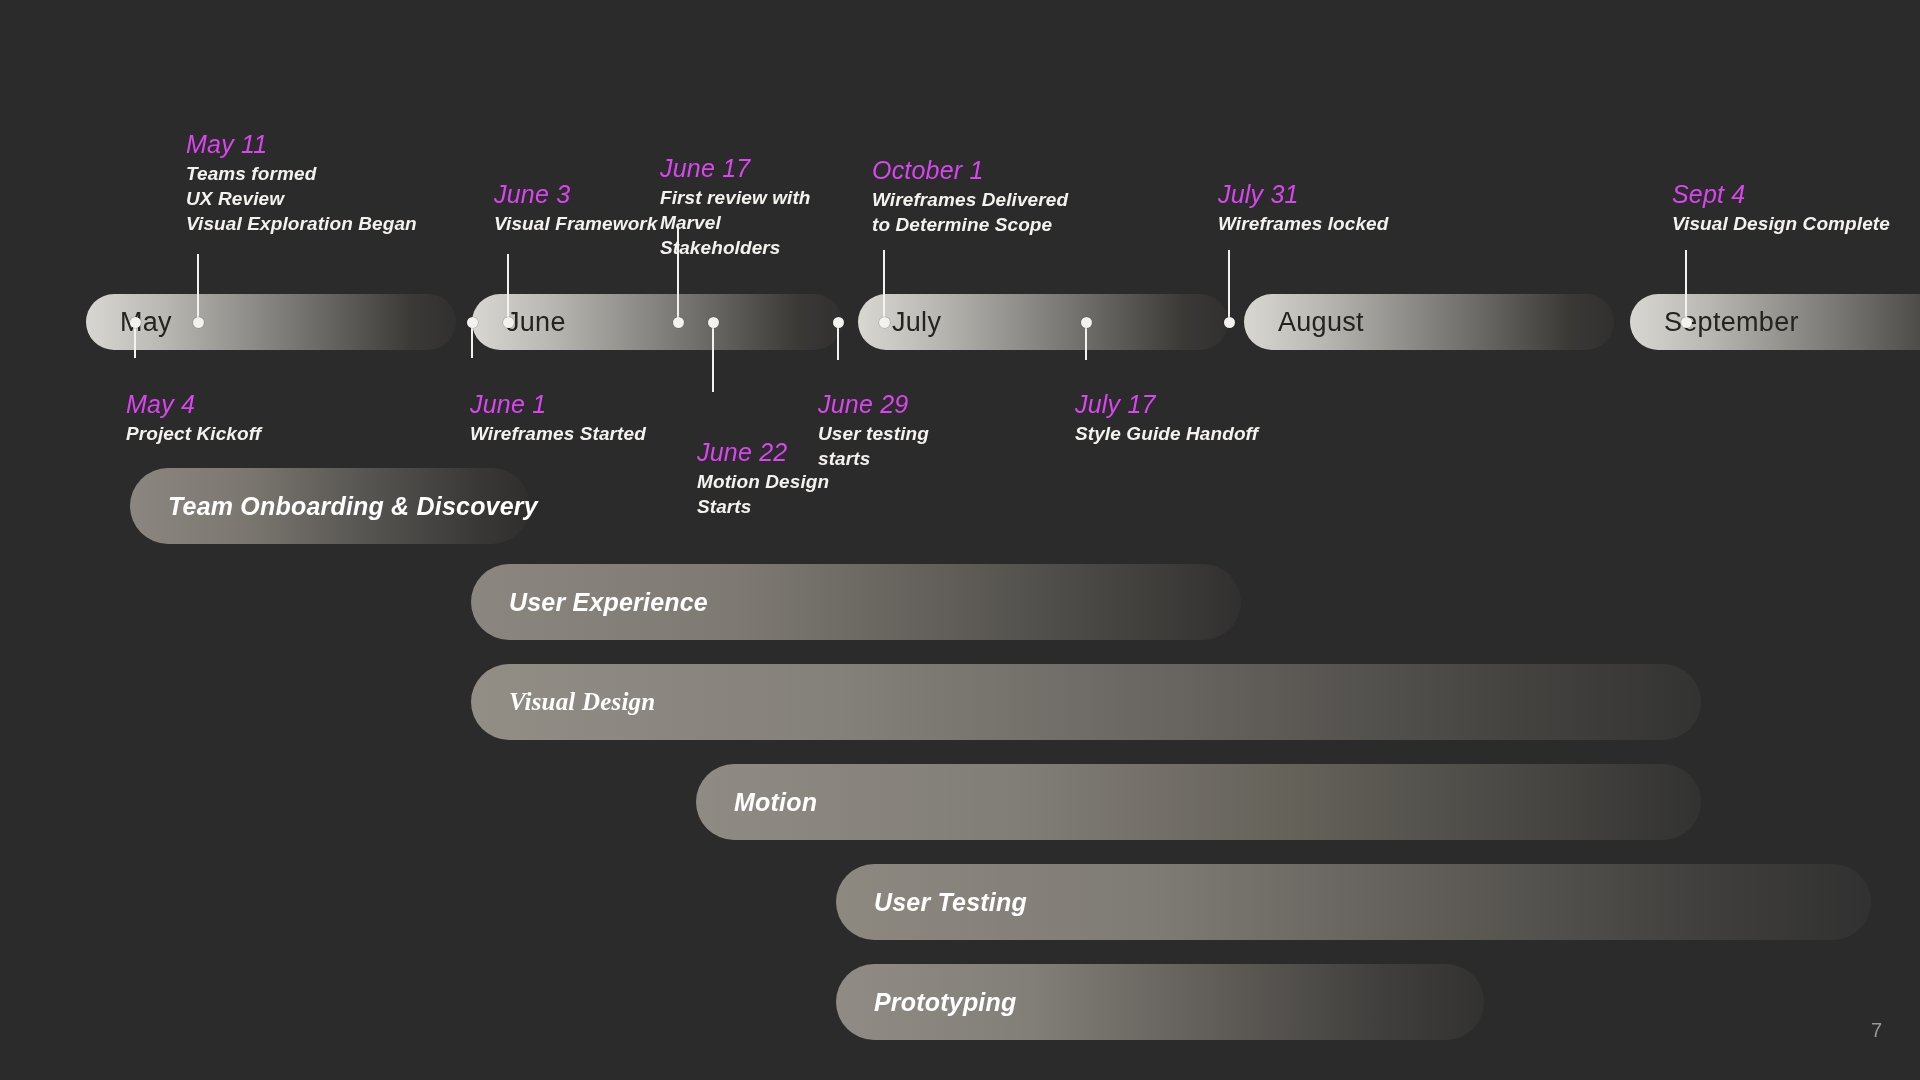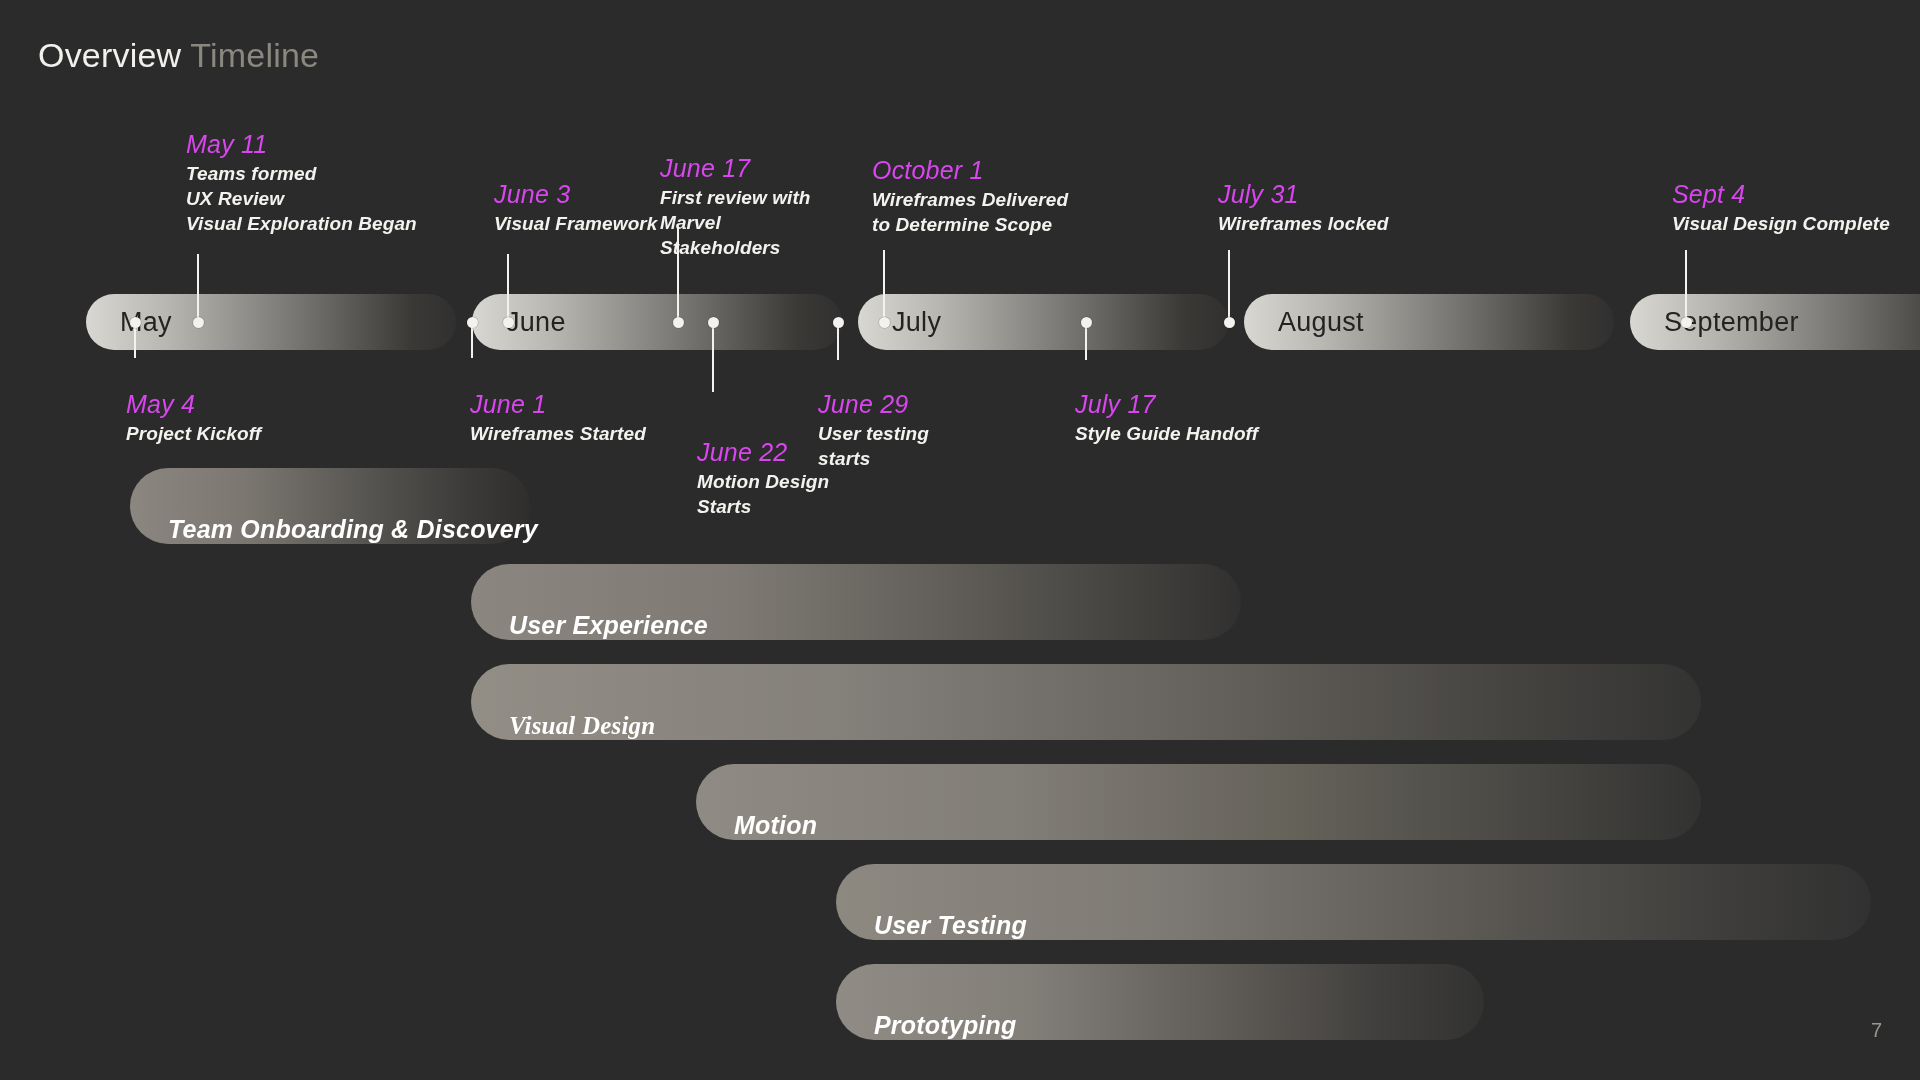--- a/index.html
+++ b/index.html
@@ -58,42 +58,38 @@
     color:#d946ef; line-height:1.32; letter-spacing:.2px;
   }
   .callout .c-line {
     font-style:italic; font-weight:700; font-size:19px;
     color:#f4f2ee; line-height:1.32; letter-spacing:.1px;
   }
 
   
   .ws-bar {
     position:absolute; height:76px; border-radius:38px;
-    display:flex; align-items:flex-end;
+    display:flex; align-items:center;
   }
   .ws-bar span {
     margin-left:38px; font-size:25px; font-style:italic; font-weight:700;
     color:#ffffff; letter-spacing:.2px; white-space:nowrap;
   }
   .ws-a { background:linear-gradient(90deg,#8b8780 0%,#7c7871 28%,#565451 60%,#3a3937 86%,#2f2e2d 100%); }
   .ws-b { background:linear-gradient(90deg,#8b8780 0%,#7e7a73 34%,#615e59 62%,#403f3c 88%,#313030 100%); }
   .ws-c { background:linear-gradient(90deg,#928e86 0%,#84807a 30%,#67645f 58%,#464441 84%,#333332 100%);font-family:Liberation Serif, serif; }
   .ws-d { background:linear-gradient(90deg,#8f8b84 0%,#817d77 32%,#646159 60%,#444340 86%,#323231 100%); }
   .ws-e { background:linear-gradient(90deg,#8d8981 0%,#7f7b75 30%,#605d58 58%,#403f3d 84%,#313131 100%); }
   .ws-f { background:linear-gradient(90deg,#908c85 0%,#827e78 30%,#615e59 58%,#413f3d 84%,#323231 100%); }
 </style>
 </head>
 <body>
 
 <div id="stage">
 
-  <div class="title">
-    <span class="t-strong">Overview</span>
-    <span class="t-soft">Timeline</span>
-  </div>
 
   <div class="month-track">
       <div class="month-bar" style="left: 86px; width: 370px;">
         <span>May</span>
       </div>
       <div class="month-bar" style="left: 472px; width: 370px;">
         <span>June</span>
       </div>
       <div class="month-bar" style="left: 1244px; width: 370px;">
         <span>August</span>

